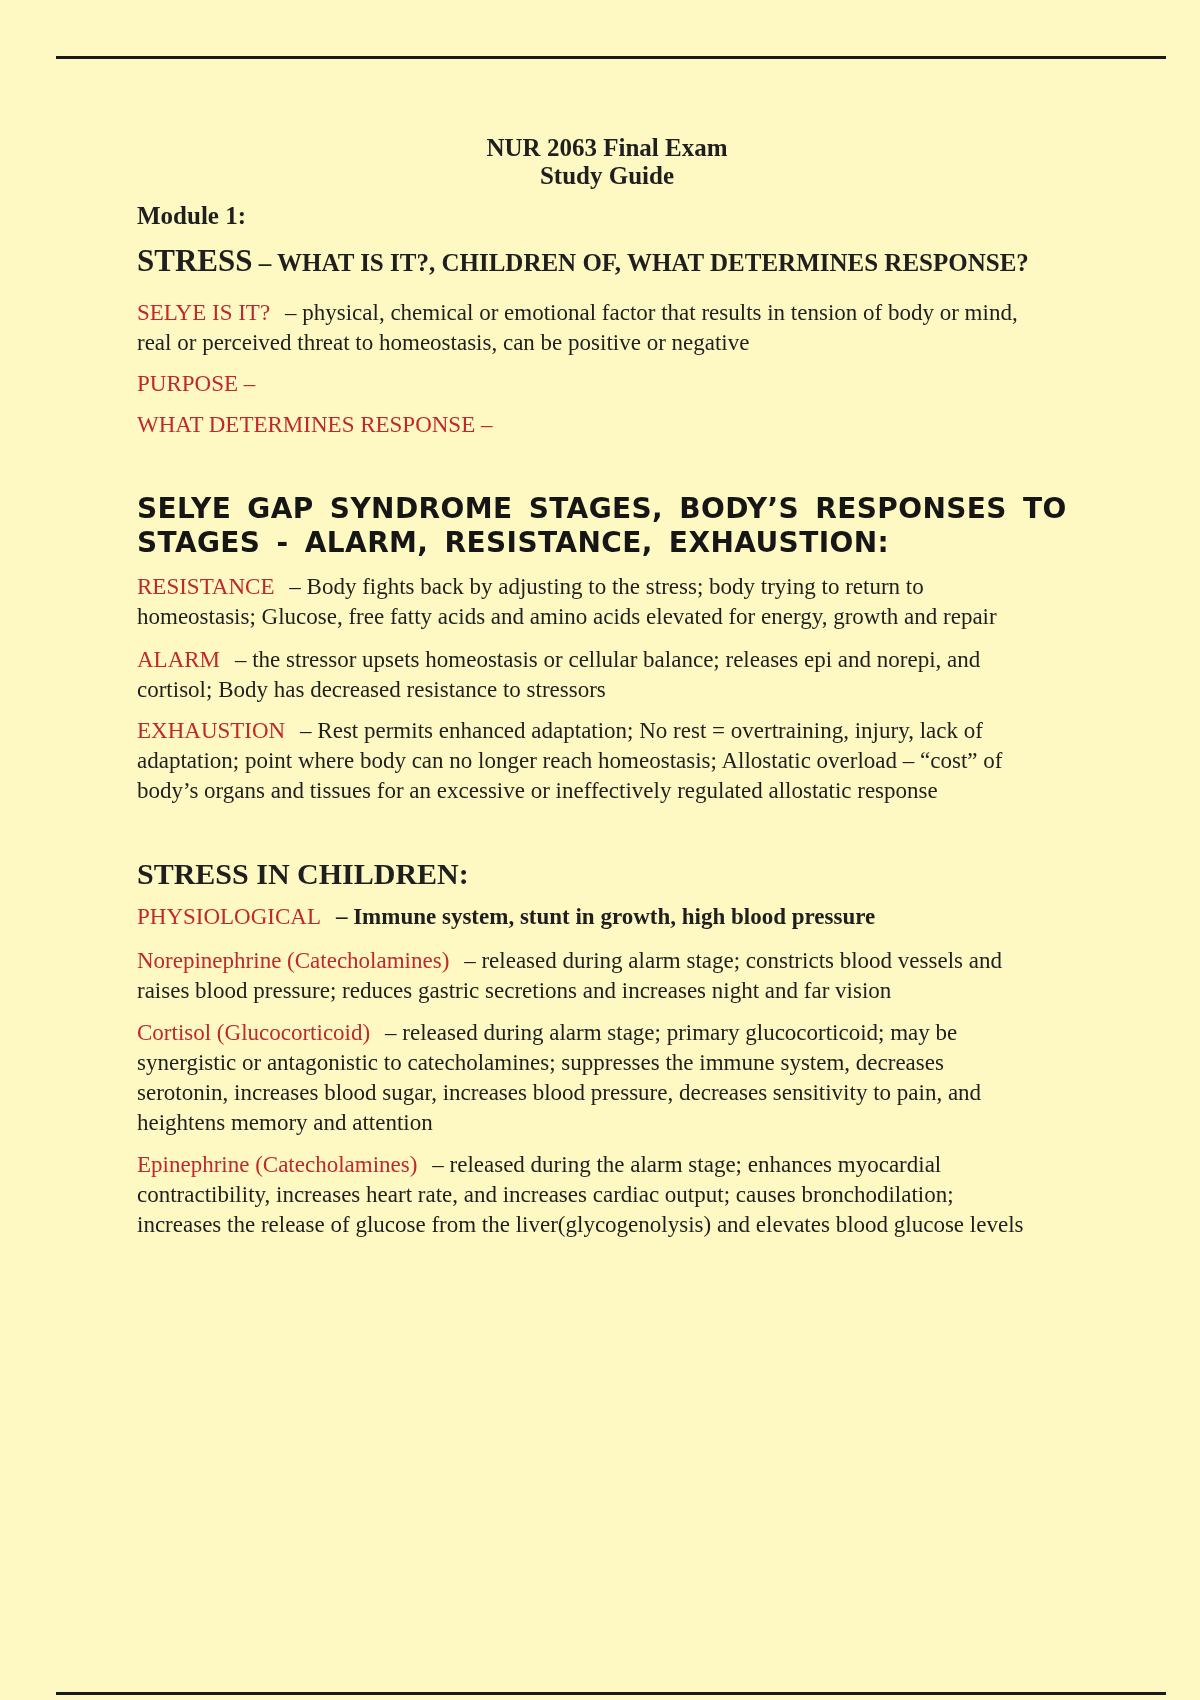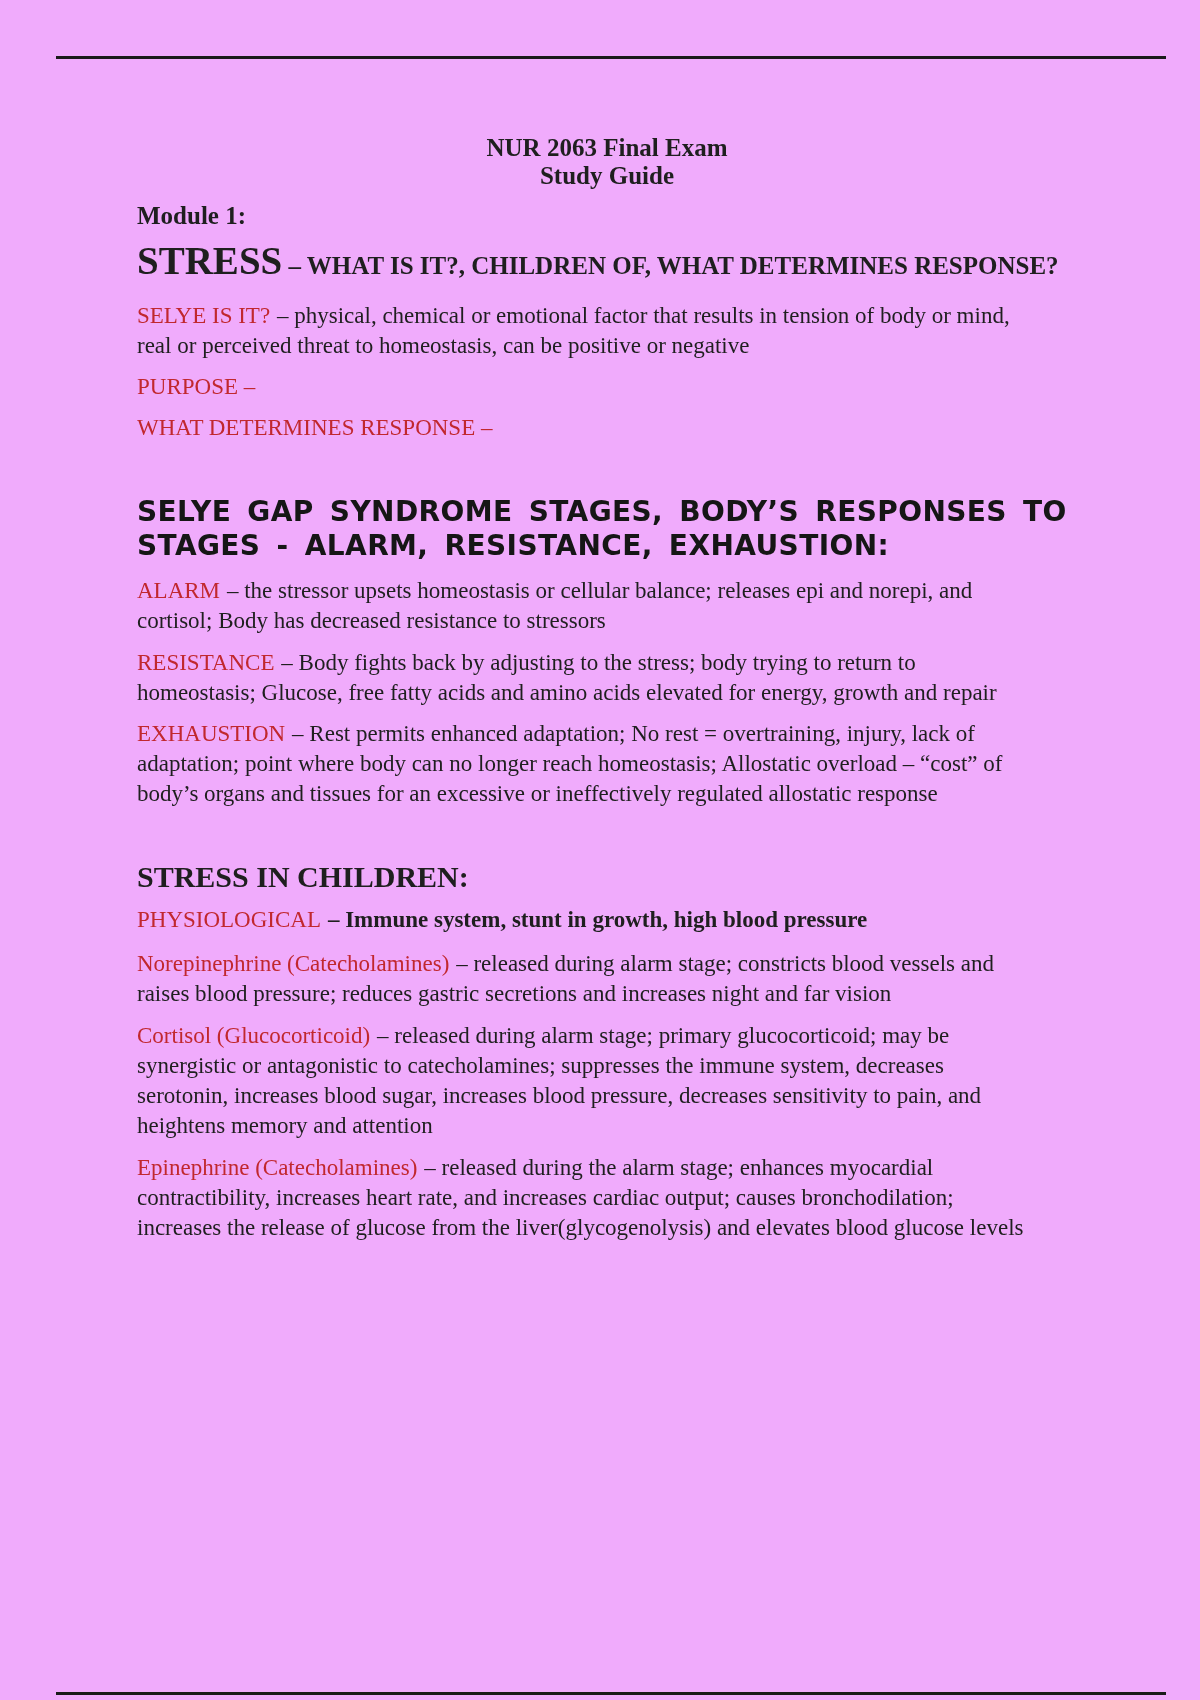--- a/index.html
+++ b/index.html
@@ -1,20 +1,20 @@
 <!DOCTYPE html>
 <html><head>
 <meta charset="utf-8">
 <style>
   html, body { margin: 0; padding: 0; background: #e8e8e8; }
   .page {
     position: relative;
     width: 1200px;
     height: 1700px;
-    background: #f0abfc;
+    background: #fef9c3;
     font-family: "Liberation Serif", "DejaVu Serif", serif;
     color: #1f1f1f;
     overflow: hidden;
   }
   .rule {
     position: absolute;
     left: 56px;
     width: 1110px;
     height: 3px;
     background: #1a1a1a;
@@ -40,21 +40,21 @@
     font-size: 25px;
     line-height: 28px;
   }
   .serif-heading {
     margin-top: 15px;
     font-weight: bold;
     font-size: 25px;
     line-height: 32px;
   }
   .serif-heading .lead-big {
-    font-size: 39px;
+    font-size: 31px;
     font-family: Liberation Serif, serif;
   }
   .serif-heading-2 {
     margin-top: 53px;
     font-weight: bold;
     font-size: 30px;
     line-height: 30px;
   }
   .sans-heading {
     font-family: "DejaVu Sans", "Liberation Sans", sans-serif;
@@ -73,20 +73,21 @@
     line-height: 30px;
     margin-top: 0;
     margin-bottom: 0;
   }
   .para .lead {
     color: #c1282e;
     margin-right: 0.30em;
   }
   .para .para-body {
     white-space: pre-line;
+    margin-left: 8px;
   }
   .para .bold-body { font-weight: bold; }
   .mt-p  { margin-top: 19px; }
   .mt-s  { margin-top: 11px; }
   .mt-13 { margin-top: 13px; }
   .mt-12 { margin-top: 12px; }
   .mt-14 { margin-top: 14px; }
 </style>
 </head>
 <body>
@@ -109,25 +110,25 @@
     <p class="para mt-p"><span class="lead">SELYE IS IT?</span><span class="para-body">– physical, chemical or emotional factor that results in tension of body or mind,
 real or perceived threat to homeostasis, can be positive or negative</span></p>
 
     <p class="para mt-s"><span class="lead">PURPOSE –</span></p>
 
     <p class="para mt-s"><span class="lead">WHAT DETERMINES RESPONSE –</span></p>
 
     <div class="sans-heading selye">SELYE GAP SYNDROME STAGES, BODY’S RESPONSES TO
 STAGES - ALARM, RESISTANCE, EXHAUSTION:</div>
 
+    <p class="para mt-12"><span class="lead">RESISTANCE</span><span class="para-body">– Body fights back by adjusting to the stress; body trying to return to
+homeostasis; Glucose, free fatty acids and amino acids elevated for energy, growth and repair</span></p>
+
     <p class="para mt-13"><span class="lead">ALARM</span><span class="para-body">– the stressor upsets homeostasis or cellular balance; releases epi and norepi, and
 cortisol; Body has decreased resistance to stressors</span></p>
-
-    <p class="para mt-12"><span class="lead">RESISTANCE</span><span class="para-body">– Body fights back by adjusting to the stress; body trying to return to
-homeostasis; Glucose, free fatty acids and amino acids elevated for energy, growth and repair</span></p>
 
     <p class="para mt-s"><span class="lead">EXHAUSTION</span><span class="para-body">– Rest permits enhanced adaptation; No rest = overtraining, injury, lack of
 adaptation; point where body can no longer reach homeostasis; Allostatic overload – “cost” of
 body’s organs and tissues for an excessive or ineffectively regulated allostatic response</span></p>
 
     <div class="serif-heading-2">STRESS IN CHILDREN:</div>
 
     <p class="para mt-13"><span class="lead">PHYSIOLOGICAL</span><span class="para-body bold-body">– Immune system, stunt in growth, high blood pressure</span></p>
 
 

